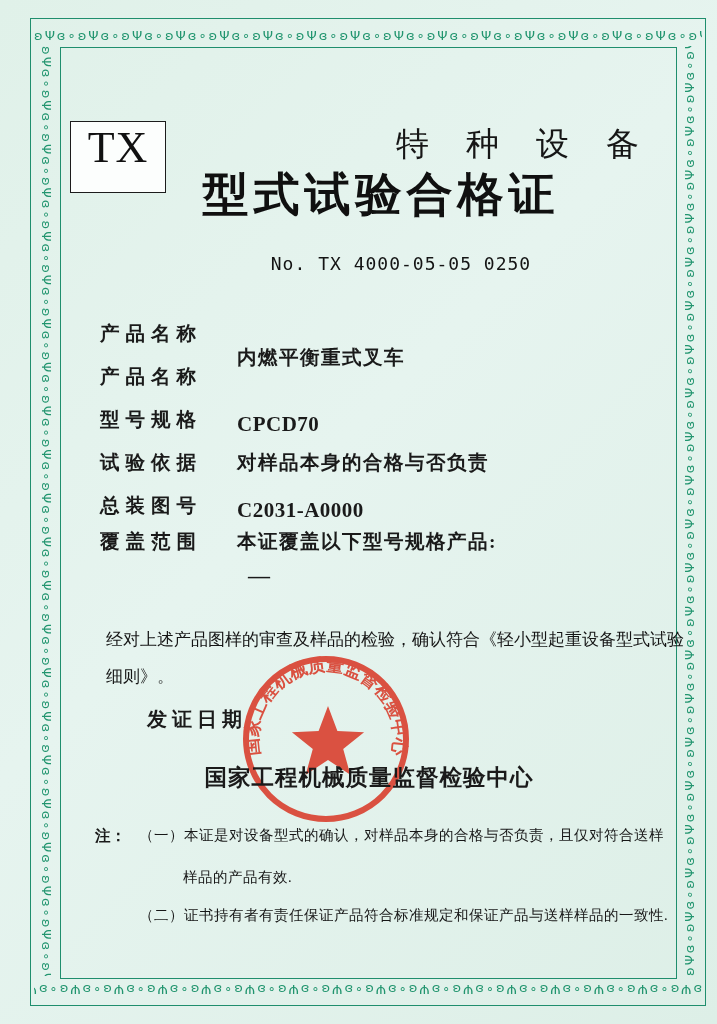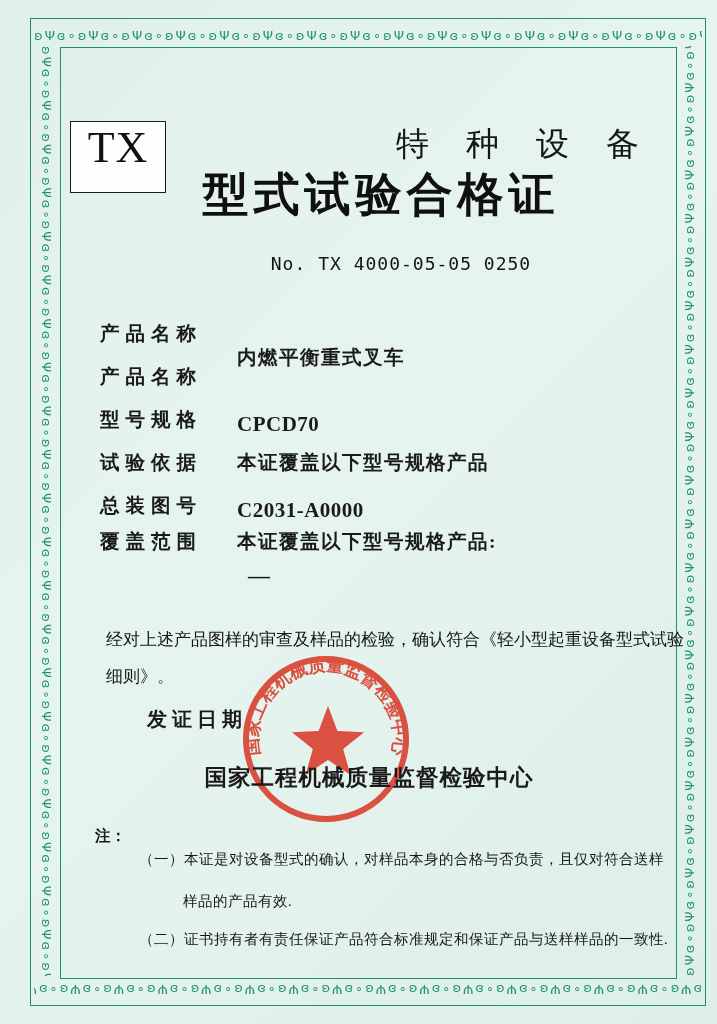--- a/index.html
+++ b/index.html
@@ -38,21 +38,21 @@
   .conclusion{position:absolute;left:106px;top:621px;width:588px;font-size:17px;
           line-height:37px;font-weight:500;color:#151515;}
   .issue-label{position:absolute;left:100px;top:706px;font-size:20px;font-weight:600;letter-spacing:5px;margin-left:47px;}
   .issue-date{position:absolute;left:226px;top:704px;font-size:21px;font-weight:600;letter-spacing:2px;z-index:3;}
   .issuer{position:absolute;left:62px;top:762px;width:614px;text-align:center;
           font-size:22.5px;font-weight:600;letter-spacing:1px;z-index:3;}
   
   .stamp{position:absolute;left:237px;top:650px;width:178px;height:178px;opacity:.87;z-index:2;}
   
   .notes-label{position:absolute;left:95px;top:826px;font-size:15.5px;font-weight:600;}
-  .note-line{position:absolute;font-size:14.5px;font-weight:500;letter-spacing:0.5px;white-space:nowrap;color:#171717;margin-top:24px;}
+  .note-line{position:absolute;font-size:14.5px;font-weight:500;letter-spacing:0.5px;white-space:nowrap;color:#171717;}
   .n1a{left:139px;top:826px;}
   .n1b{left:183px;top:868px;}
   .n2a{left:139px;top:906px;}
 </style>
 </head>
 <body>
 
 <div class="page">
 
   <div class="b-outer"></div>
@@ -71,21 +71,21 @@
 
   <div class="flabel" style="top:320px">产品名称</div>
 
   <div class="flabel" style="top:363px">产品名称</div>
   <div class="fvalue" style="top:344px">内燃平衡重式叉车</div>
 
   <div class="flabel" style="top:406px">型号规格</div>
   <div class="fvalue latin-bold" style="top:404px">CPCD70</div>
 
   <div class="flabel" style="top:449px">试验依据</div>
-  <div class="fvalue" style="top:449px">本证覆盖以下型号规格产品</div>
+  <div class="fvalue" style="top:449px">对样品本身的合格与否负责</div>
 
   <div class="flabel" style="top:492px">总装图号</div>
   <div class="fvalue latin-bold" style="top:490px">C2031-A0000</div>
 
   <div class="flabel" style="top:528px">覆盖范围</div>
   <div class="fvalue" style="top:528px">本证覆盖以下型号规格产品:</div>
 
   <div class="dash">—</div>
 
   <div class="conclusion">经对上述产品图样的审查及样品的检验，确认符合《轻小型起重设备型式试验细则》。</div>

